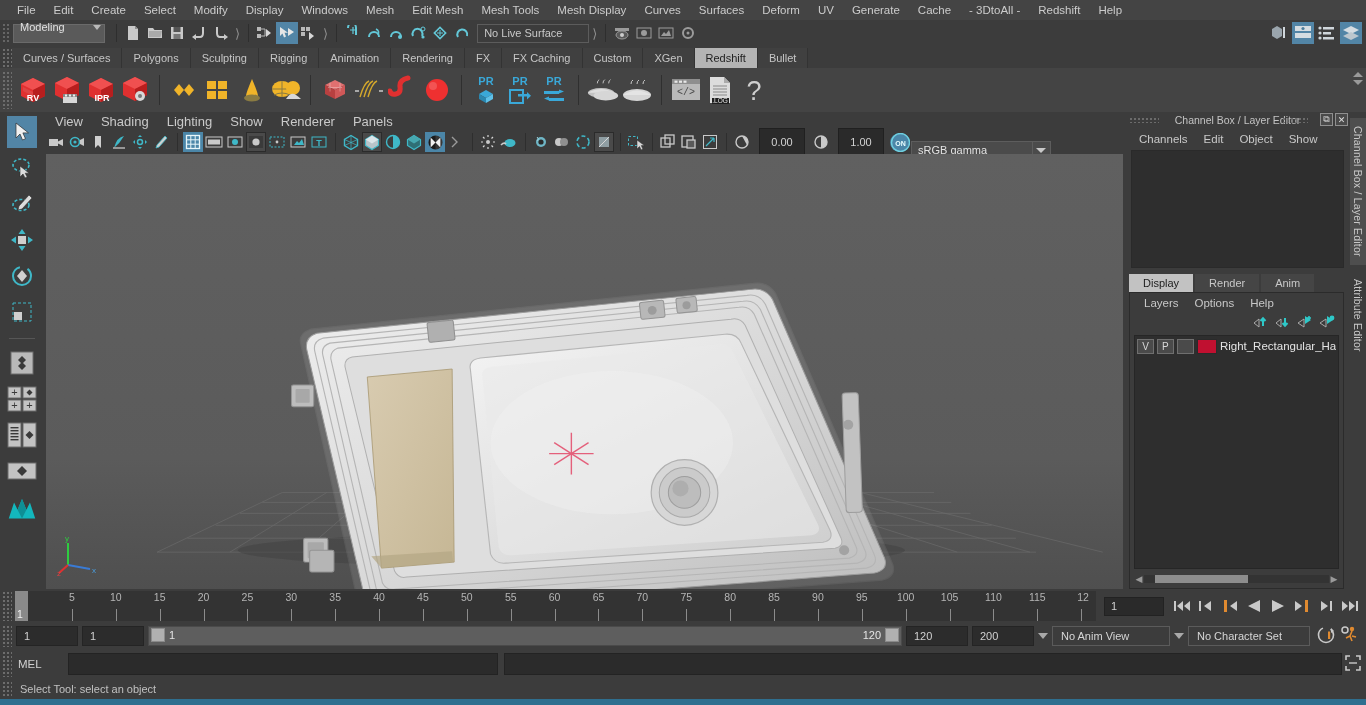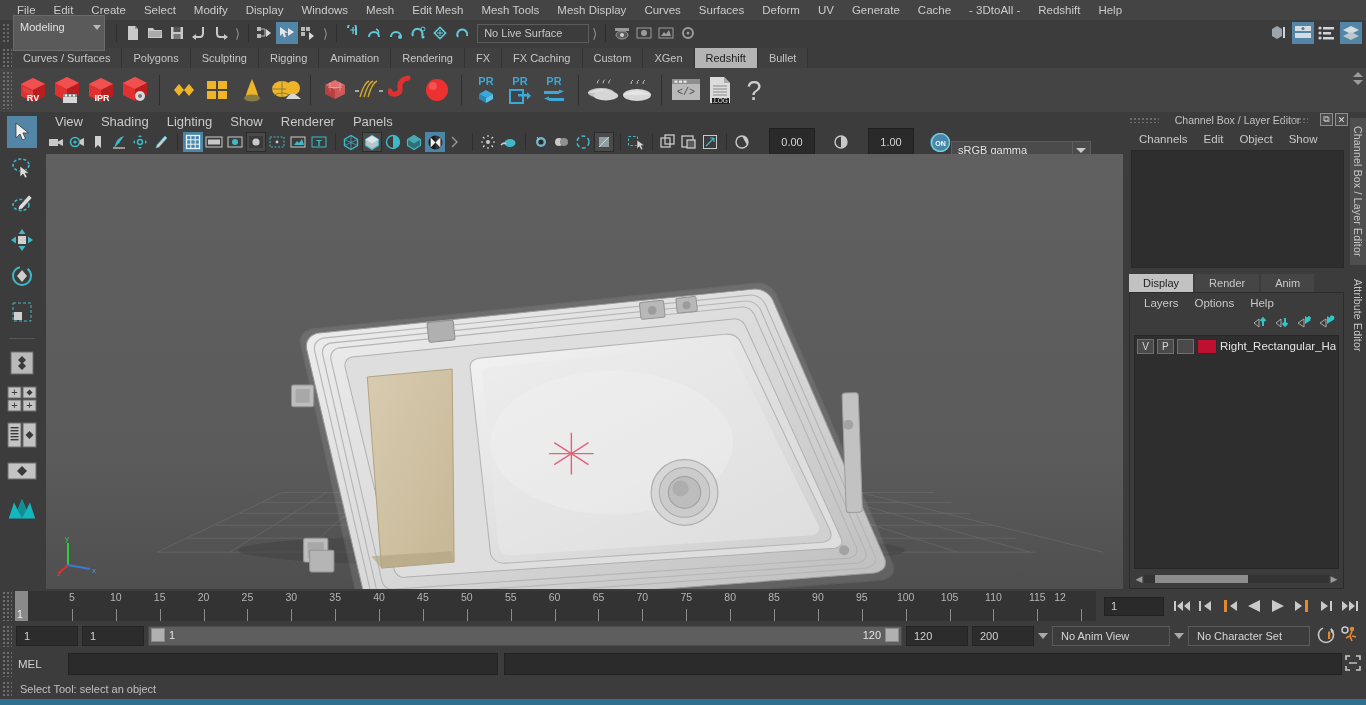--- a/index.html
+++ b/index.html
@@ -15,21 +15,21 @@
 
   
   .menubar { height:20px; background:#444444; display:flex; align-items:center; padding-left:8px; flex:0 0 20px; }
   .menubar .mi { padding:0 9px; height:20px; line-height:20px; color:#cccccc; font-size:11.5px; white-space:nowrap; cursor:default; }
 
   
   .statusline { height:26px; background:#3c3c3c; display:flex; align-items:center; flex:0 0 26px; padding-left:2px; position:relative; }
   .gripdots { width:8px; height:20px; flex:0 0 8px;
     background-image:radial-gradient(circle, #6d6d6d 0.8px, transparent 1px);
     background-size:4px 4px; opacity:.85; margin-right:3px; }
-  .modeSel { width:92px; height:36px; background:#5a5a5a; border:1px solid #6a6a6a; display:flex;
+  .modeSel { width:92px; height:19px; background:#5a5a5a; border:1px solid #6a6a6a; display:flex;
              align-items:center; justify-content:space-between; padding:0 3px 12px 6px; margin-right:6px; font-size:11px; color:#e0e0e0;}
   .modeSel .caret { border-left:4px solid transparent; border-right:4px solid transparent; border-top:5px solid #b9b9b9; }
   .sep { width:1px; height:18px; background:#2e2e2e; margin:0 5px; flex:0 0 1px; }
   .bracket { color:#8e8e8e; font-size:13px; padding:0 3px; }
   .ibtn { width:22px; height:22px; display:flex; align-items:center; justify-content:center; flex:0 0 22px; }
   .ibtn.on { background:#5285a6; }
   .liveSurface { width:112px; height:19px; background:#3c3c3c; border:1px solid #5c5c5c; display:flex;
      align-items:center; padding-left:6px; font-size:11px; color:#c8c8c8; margin-left:3px;}
   .rightIcons { position:absolute; right:4px; top:2px; display:flex; gap:2px; }
 
@@ -59,21 +59,21 @@
 
   
   .vpWrap { flex:1 1 auto; display:flex; flex-direction:column; min-width:0; background:#3c3c3c; padding:0 2px 0 2px;}
   .vpMenu { height:18px; display:flex; align-items:center; flex:0 0 18px; }
   .vpMenu .mi { padding:0 9px; font-size:13px; color:#c9c9c9; }
   .vpBar { height:24px; background:#3c3c3c; display:flex; align-items:center; flex:0 0 24px; }
   .vpIcon { width:20px; height:20px; display:flex; align-items:center; justify-content:center; flex:0 0 20px; margin-right:1px;}
   .vpIcon.on { background:#4b86a8; }
   .vpIcon.framed { border:1px solid #2b2b2b; background:#4a4a4a;}
   .numfld { width:46px; height:29px; background:#2a2a2a; border:1px solid #202020; color:#d2d2d2; font-size:11px;
-            display:flex; align-items:center; justify-content:center; margin:0 16px; }
+            display:flex; align-items:center; justify-content:center; margin:0 6px; }
   .gammaSel { width:140px; height:19px; background:#4b4b4b; border:1px solid #5d5d5d; display:flex; align-items:center;
               justify-content:space-between; padding:0 2px 0 6px; font-size:11px; color:#e2e2e2;margin-top:16px; }
   .gammaSel .cc { width:16px;height:16px; background:#4b4b4b; border-left:1px solid #5d5d5d; display:flex;align-items:center;justify-content:center;}
   .viewport { flex:1 1 auto; position:relative; overflow:hidden; background:#5a5a5a; min-height:0;}
 
   
   .rdock { width:241px; background:#3c3c3c; display:flex; flex-direction:column; flex:0 0 241px; }
   .rdockInner { flex:1 1 auto; display:flex; flex-direction:column; min-width:0;}
   .cbTitle { height:16px; display:flex; align-items:center; justify-content:center; position:relative; font-size:10.5px; color:#c3c3c3;}
   .cbTitle .dots { position:absolute; left:4px; top:5px; width:30px; height:6px;
@@ -1116,21 +1116,21 @@
         <div class="tklbl" style="left: 846.802px;">95</div>
         <div class="tk" style="left: 890.686px;"></div>
         <div class="tklbl" style="left: 890.686px;">100</div>
         <div class="tk" style="left: 934.57px;"></div>
         <div class="tklbl" style="left: 934.57px;">105</div>
         <div class="tk" style="left: 978.455px;"></div>
         <div class="tklbl" style="left: 978.455px;">110</div>
         <div class="tk" style="left: 1022.34px;"></div>
         <div class="tklbl" style="left: 1022.34px;">115</div>
         <div class="tk" style="left: 1066.22px;"></div>
-        <div class="tklbl" style="left: 1045px; text-align: right;">12</div>
+        <div class="tklbl" style="left: 1068px; text-align: right;">12</div>
       </div>
     <div class="frameFld">1</div>
     <div class="trans">
       <span class="tbtn2">
           <svg width="18" height="14" viewBox="0 0 18 14">
             <rect x="1" y="2" width="2" height="10" fill="#c9c9c9"></rect>
             <path d="M10 2 l-6 5 6 5z" fill="#c9c9c9"></path>
             <path d="M17 2 l-6 5 6 5z" fill="#c9c9c9"></path>
           </svg>
         </span>

